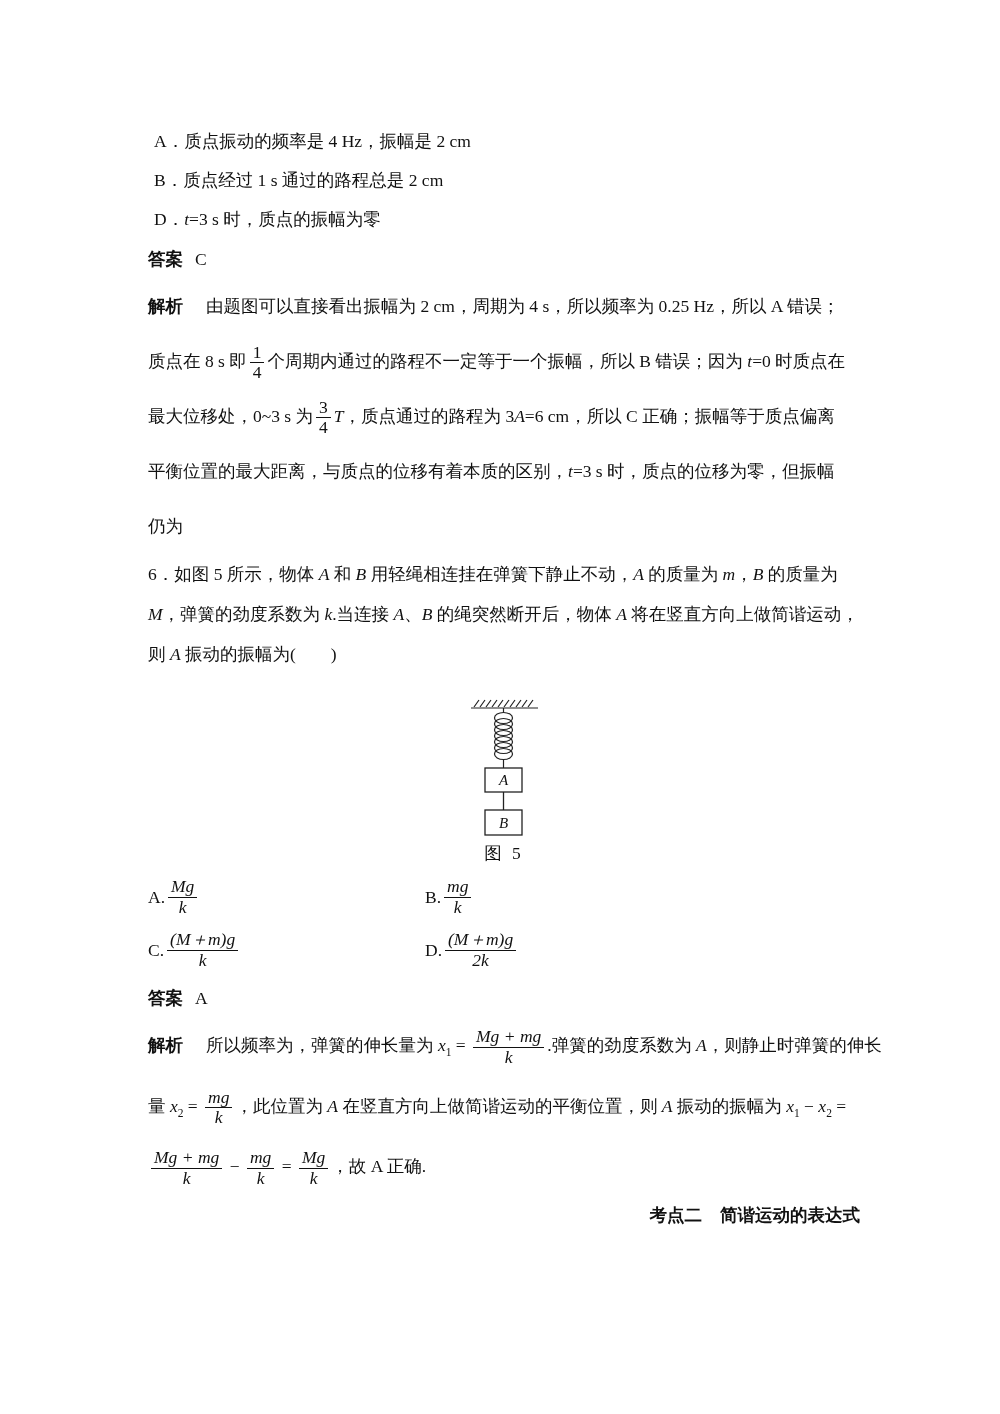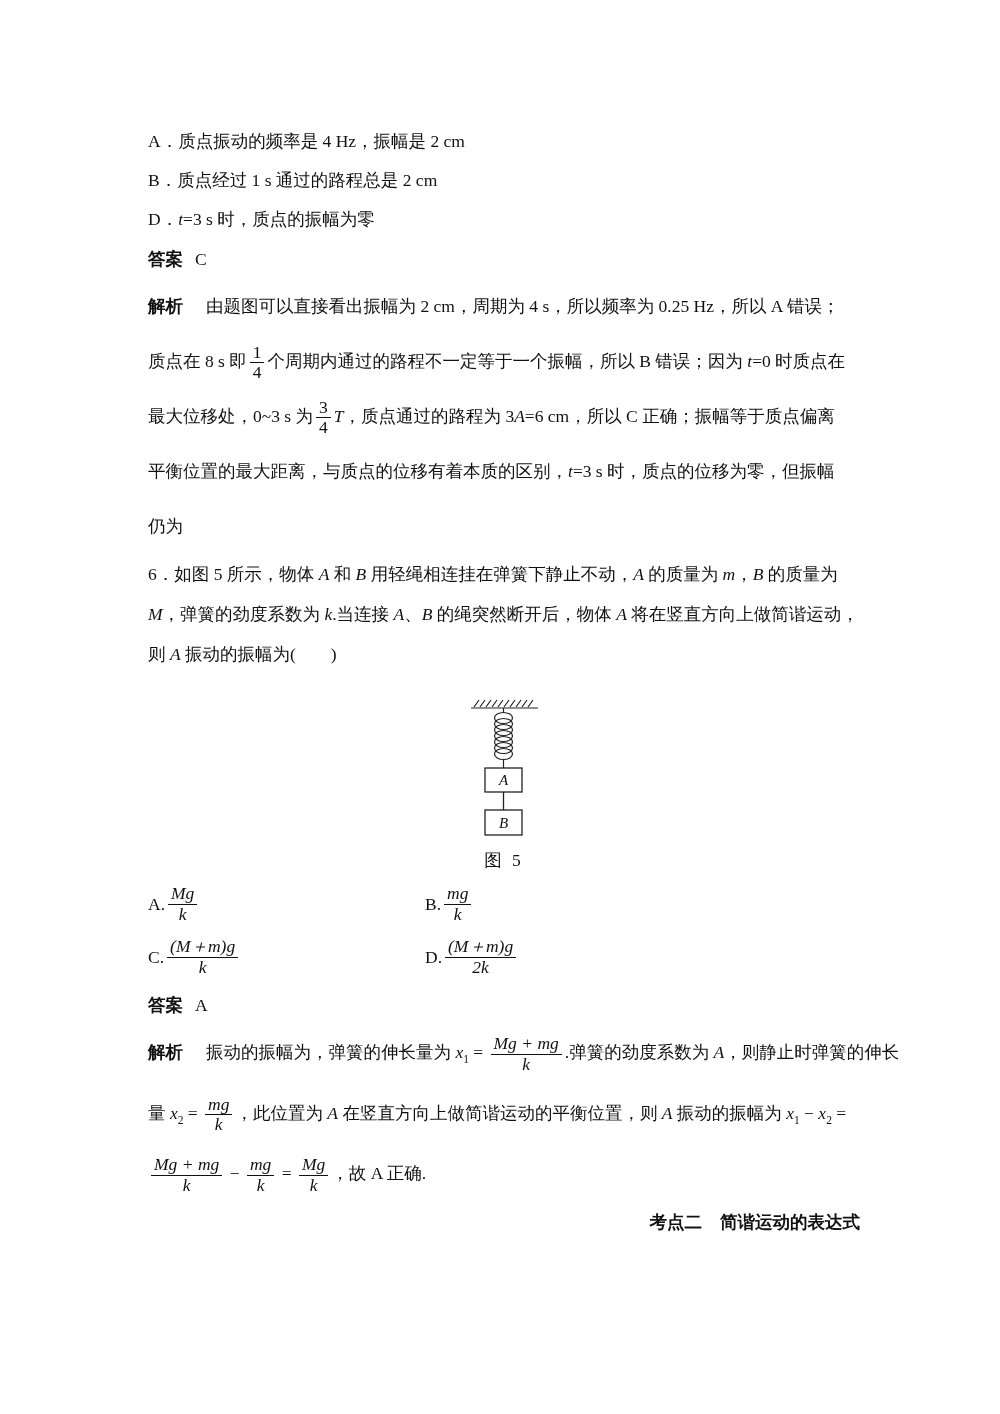--- a/index.html
+++ b/index.html
@@ -30,32 +30,32 @@
   .frac {
     display: inline-block;
     vertical-align: middle;
     text-align: center;
     line-height: 1.12;
     margin: 0 3px;
   }
   .frac .num { display: block; border-bottom: 1.2px solid #111; padding: 0 3px; }
   .frac .den { display: block; padding: 0 3px; }
 
-  .q5-options .line { line-height: 39px; }
+  .q5-options .line { line-height: 39px; margin-left: 6px; }
   .ans { line-height: 40px; }
   .ans .blabel { margin-right: 12px; }
 
   .analysis .line { line-height: 55px; }
   .analysis .blabel { margin-right: 23px; }
 
   .q6 .line { line-height: 40px; }
 
   .fig { margin: 24px 0 4px; text-align: center; }
   .fig svg { display: block; margin: 0 auto; }
-  .fig figcaption { margin-top: 10px; letter-spacing: 3px; }
+  .fig figcaption { margin-top: 3px; letter-spacing: 3px; }
 
   .opts-grid {
     display: grid;
     grid-template-columns: 277px auto;
     justify-content: start;
     row-gap: 13px;
     margin: 12px 0 8px;
   }
   .opt { display: flex; align-items: center; }
 
@@ -180,21 +180,21 @@
         </span>
     </div>
   </section>
 
   <div class="line ans">
     <span class="blabel">答案</span><span>A</span>
   </div>
 
   <section class="analysis a2">
     <div class="line">
-      <span class="blabel">解析</span><span>振动的振幅为，弹簧的伸长量为 </span><span><span class="vi">x</span><sub>1</sub></span><span> = </span><span class="frac"><span class="num vi">Mg + mg</span><span class="den vi">k</span></span><span>.弹簧的劲度系数为 </span><span class="vi">A</span><span>，则静止时弹簧的伸长</span>
+      <span class="blabel">解析</span><span>所以频率为，弹簧的伸长量为 </span><span><span class="vi">x</span><sub>1</sub></span><span> = </span><span class="frac"><span class="num vi">Mg + mg</span><span class="den vi">k</span></span><span>.弹簧的劲度系数为 </span><span class="vi">A</span><span>，则静止时弹簧的伸长</span>
     </div>
     <div class="line">
       <span>量 </span><span><span class="vi">x</span><sub>2</sub></span><span> = </span><span class="frac"><span class="num vi">mg</span><span class="den vi">k</span></span><span>，此位置为 </span><span class="vi">A</span><span> 在竖直方向上做简谐运动的平衡位置，则 </span><span class="vi">A</span><span> 振动的振幅为 </span><span><span class="vi">x</span><sub>1</sub></span><span> − </span><span><span class="vi">x</span><sub>2</sub></span><span> = </span>
     </div>
     <div class="line">
       <span class="frac"><span class="num vi">Mg + mg</span><span class="den vi">k</span></span><span> − </span><span class="frac"><span class="num vi">mg</span><span class="den vi">k</span></span><span> = </span><span class="frac"><span class="num vi">Mg</span><span class="den vi">k</span></span><span>，故 A 正确.</span>
     </div>
   </section>
 
   <div class="kaodian">

